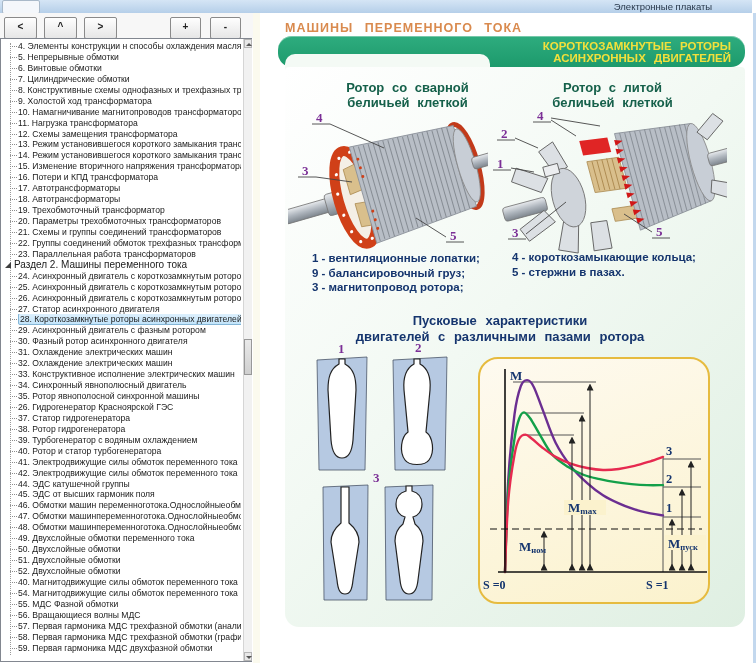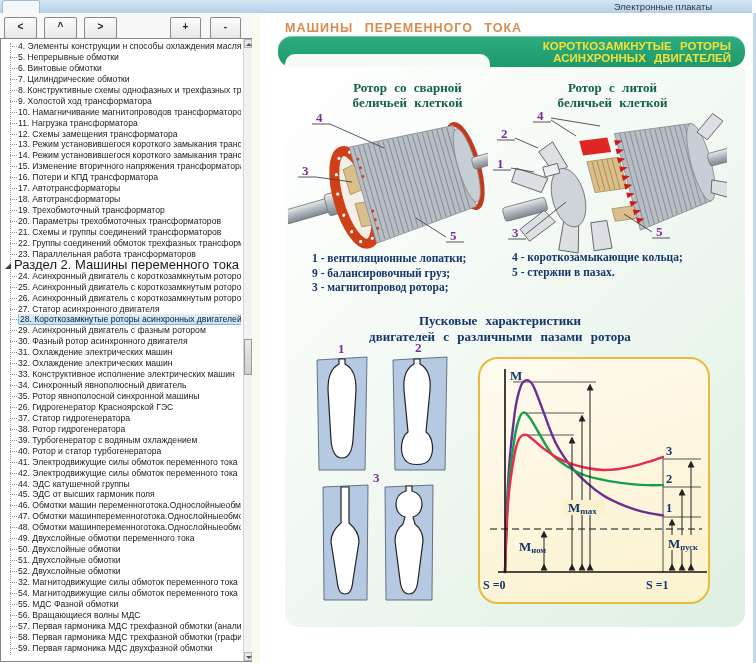--- a/index.html
+++ b/index.html
@@ -24,21 +24,21 @@
 
   
   .treepanel{left:0;top:38px;width:252px;height:624px;background:#fff;
     border:1px solid #828790;box-sizing:border-box;overflow:hidden;}
   .tree{position:absolute;left:0;top:2px;width:240px;}
   .guide{position:absolute;left:9px;top:4px;height:612px;border-left:1px dotted #9a9a9a;}
   .tree-item{height:10.95px;line-height:10.95px;font-size:8.6px;color:#1a1a1a;
     white-space:nowrap;overflow:hidden;padding-left:17px;position:relative;}
   .tree-item::before{content:"";position:absolute;left:9px;top:5px;width:7px;
     border-top:1px dotted #8c8c8c;}
-  .tree-item.section{padding-left:4px;font-size:13px;}
+  .tree-item.section{padding-left:4px;font-size:10px;}
   .tree-item.section::before{display:none;}
   .expander{display:inline-block;width:0;height:0;border-bottom:6px solid #3f3f3f;
     border-left:6px solid transparent;margin-right:3px;}
   .tree-item.selected .lbl{background:linear-gradient(#ddf0fd,#c2e4fa);
     border:1px solid #84b6d7;border-radius:2px;padding:0 1px;}
   
   .vscroll{left:243px;top:39px;width:8px;height:622px;background:#f1f1f1;border-left:1px solid #d5d5d5;}
   .sb-arrow{position:absolute;left:0;width:8px;height:9px;background:#e8e8e8;border:1px solid #b5b5b5;box-sizing:border-box;}
   .sb-arrow i{position:absolute;left:1px;width:0;height:0;border-left:3px solid transparent;border-right:3px solid transparent;}
   .sb-up i{top:3px;border-bottom:3px solid #555;}
@@ -54,21 +54,21 @@
   .banner{position:absolute;left:18px;top:23px;width:467px;height:31px;border-radius:14px;
     background:linear-gradient(#2eac7e,#1d9a6c);box-shadow:inset 0 1px 0 rgba(255,255,255,.35);}
   .banner-text{position:absolute;left:203px;top:5px;width:250px;text-align:right;
     font-size:11.5px;line-height:11.5px;font-weight:bold;color:#f2e03c;word-spacing:5px;}
   .card-tab{position:absolute;left:25px;top:41px;width:205px;height:16px;
     background:#f4faf5;border-radius:10px 10px 0 0;}
   .card{position:absolute;left:25px;top:54px;width:460px;height:560px;
     background:linear-gradient(135deg,#ffffff 0%,#f2f9f3 45%,#dfefe2 100%);
     border-radius:4px 4px 14px 14px;}
 
-  .serif{font-family:Liberation Serif, serif;}
+  .serif{font-family:Liberation Sans, sans-serif;}
   .rotor-title{position:absolute;width:205px;text-align:center;font-size:13px;line-height:15px;
     font-weight:bold;color:#15604a;word-spacing:4px;}
   .legend-col{position:absolute;font-size:11.5px;line-height:14.6px;font-weight:bold;color:#15356e;}
   .section-title{position:absolute;left:40px;top:300px;width:400px;text-align:center;
     font-size:13px;line-height:16px;font-weight:bold;color:#15356e;word-spacing:5px;}
 
   .rotor-num{fill:#7b2f96;font-family:"Liberation Serif",serif;font-weight:bold;font-size:13px;}
   .leader{stroke:#444;stroke-width:0.9;}
   .chart-box{position:absolute;left:218px;top:344px;width:232px;height:247px;
     border:2px solid #e6bb3f;border-radius:20px;box-sizing:border-box;
@@ -137,21 +137,21 @@
       <div class="tree-item"><span class="lbl">42. Электродвижущие силы обмоток переменного тока</span></div>
       <div class="tree-item"><span class="lbl">44. ЭДС катушечной группы</span></div>
       <div class="tree-item"><span class="lbl">45. ЭДС от высших гармоник поля</span></div>
       <div class="tree-item"><span class="lbl">46. Обмотки машин переменноготока.Однослойныеобмот</span></div>
       <div class="tree-item"><span class="lbl">47. Обмотки машинпеременноготока.Однослойныеобмот</span></div>
       <div class="tree-item"><span class="lbl">48. Обмотки машинпеременноготока.Однослойныеобмот</span></div>
       <div class="tree-item"><span class="lbl">49. Двухслойные обмотки переменного тока</span></div>
       <div class="tree-item"><span class="lbl">50. Двухслойные обмотки</span></div>
       <div class="tree-item"><span class="lbl">51. Двухслойные обмотки</span></div>
       <div class="tree-item"><span class="lbl">52. Двухслойные обмотки</span></div>
-      <div class="tree-item"><span class="lbl">32. Магнитодвижущие силы обмоток переменного тока</span></div>
+      <div class="tree-item"><span class="lbl">40. Магнитодвижущие силы обмоток переменного тока</span></div>
       <div class="tree-item"><span class="lbl">54. Магнитодвижущие силы обмоток переменного тока</span></div>
       <div class="tree-item"><span class="lbl">55. МДС Фазной обмотки</span></div>
       <div class="tree-item"><span class="lbl">56. Вращающиеся волны МДС</span></div>
       <div class="tree-item"><span class="lbl">57. Первая гармоника МДС трехфазной обмотки (аналит</span></div>
       <div class="tree-item"><span class="lbl">58. Первая гармоника МДС трехфазной обмотки (графи-</span></div>
       <div class="tree-item"><span class="lbl">59. Первая гармоника МДС двухфазной обмотки</span></div>
     </div>
 </div>
 <div class="abs vscroll">
   <div class="sb-arrow sb-up" style="top:0;">

